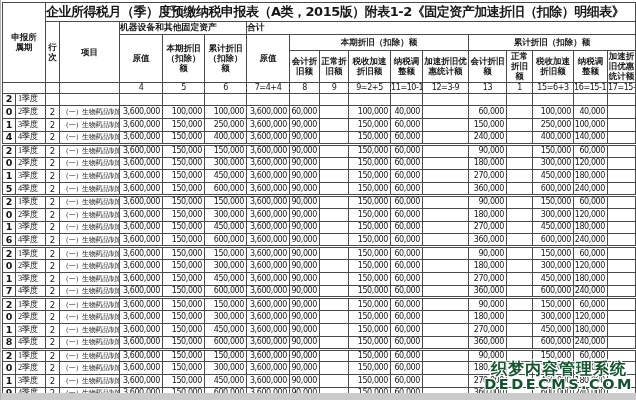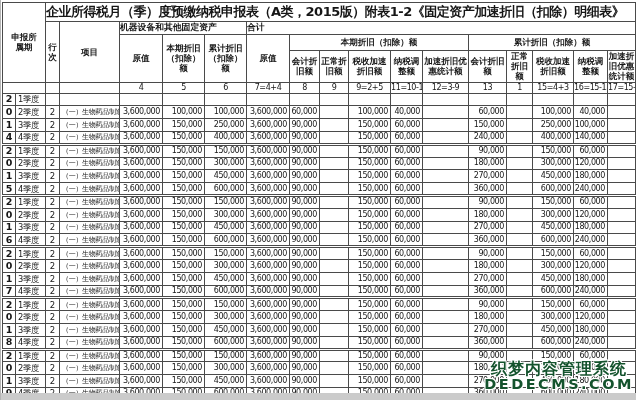--- a/index.html
+++ b/index.html
@@ -24,21 +24,21 @@
   tr.r5{height:10px}
   .title-cell{font-size:13px;font-weight:bold;text-align:left;letter-spacing:-0.5px;}
   .hdr{font-size:8.5px;font-weight:bold;text-align:center;white-space:normal;word-break:break-all;line-height:1.2;}
   .hdr-narrow{padding:0 5px;}
   .sec{font-size:8.8px;font-weight:bold;text-align:left;}
   .formula{font-size:8px;text-align:center;letter-spacing:-0.4px;height:10px;}
   
   tbody tr{height:12.8px;}
   tbody td{font-size:8.5px;line-height:10px;}
   td.year{text-align:center;font-weight:bold;font-size:9.5px;}
-  td.quarter{text-align:left;padding-left:2px;font-size:8.3px;letter-spacing:-0.3px;}
+  td.quarter{text-align:left;padding-left:2px;font-size:8.3px;letter-spacing:-0.3px;font-family:Liberation Serif, serif;}
   td.rowno{text-align:center;font-size:8.5px;}
   td.item{text-align:left;padding-left:2px;font-size:7px;letter-spacing:-0.3px;}
   td.num{text-align:right;padding-right:2px;font-size:8px;letter-spacing:-0.4px;}
   tr.group-start td{border-top:3px double #4a4a4a;}
   
   .watermark{
     position:absolute;right:3px;bottom:9px;text-align:center;z-index:5;
     color:#14532d;font-weight:bold;line-height:1.0;
     text-shadow:-1px -1px 0 #fff,1px -1px 0 #fff,-1px 1px 0 #fff,1px 1px 0 #fff,0 1px 0 #fff,0 -1px 0 #fff;
   }
@@ -110,21 +110,21 @@
         <th class="formula">5</th>
         <th class="formula">6</th>
         <th class="formula">7=4+4</th>
         <th class="formula">8</th>
         <th class="formula">9</th>
         <th class="formula">9=2+5</th>
         <th class="formula">11=10-1</th>
         <th class="formula">12=3-9</th>
         <th class="formula">13</th>
         <th class="formula">1</th>
-        <th class="formula">15=4+3</th>
+        <th class="formula">15=6+3</th>
         <th class="formula">16=15-13</th>
         <th class="formula">17=15-14</th>
       </tr>
     </thead>
     <tbody>
         <tr>
           <td class="year">2</td>
           <td class="quarter">1季度</td>
           <td class="rowno"></td>
           <td class="item"></td>

